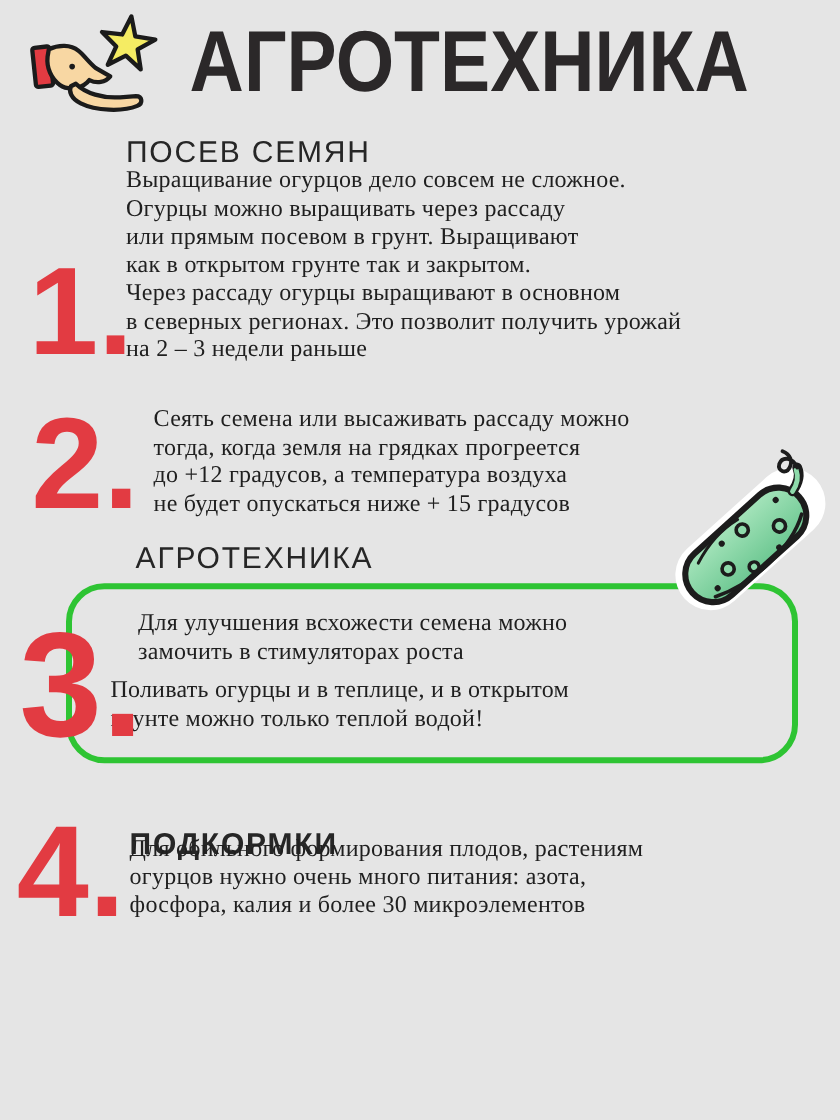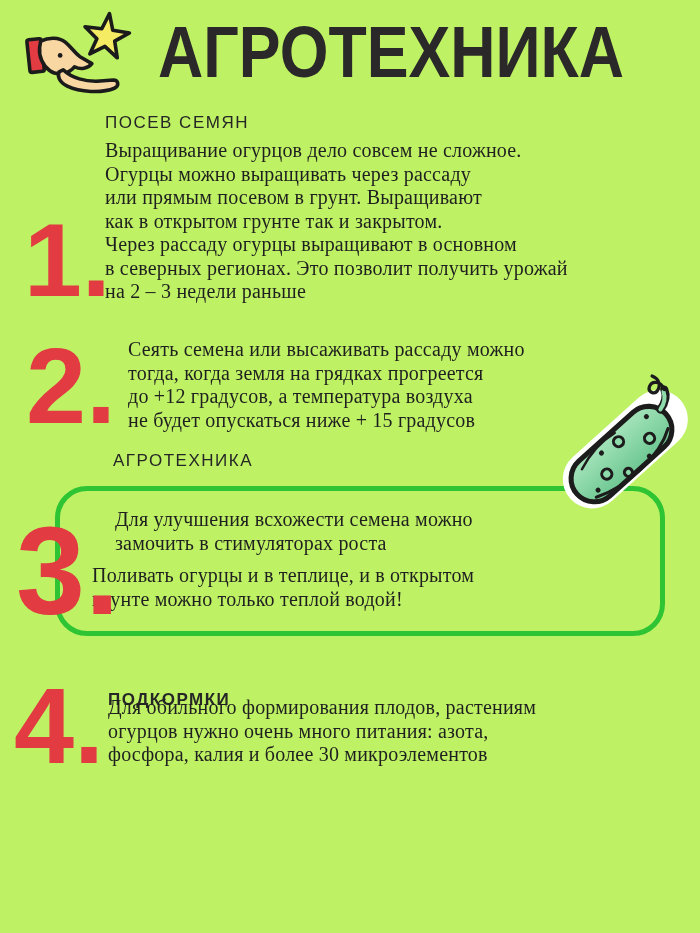--- a/index.html
+++ b/index.html
@@ -1,36 +1,36 @@
 <!DOCTYPE html>
 <html><head>
 <meta charset="utf-8">
 <style>
   html,body{margin:0;padding:0;background:#ffffff;}
   .poster{
-    position:relative;width:700px;height:933px;background:#bef264;overflow:hidden;
+    position:relative;width:700px;height:933px;background:#e5e5e5;overflow:hidden;
     font-family:"Liberation Sans",sans-serif;color:#1f1f1f;
   }
   .page-title{
     position:absolute;left:158px;top:16px;
     font-size:72px;font-weight:bold;color:#2b2829;line-height:1;
     transform:scaleX(.87);transform-origin:left top;white-space:nowrap;
     letter-spacing:0px;
   }
   .icon-wrap{position:absolute;left:12px;top:8px;width:128px;height:98px;}
   .sec-num{
     position:absolute;color:#e23b42;font-weight:bold;line-height:1;z-index:3;
     font-family:"Liberation Sans",sans-serif;
   }
   .n1{left:24px;top:208px;font-size:104px;}
   .n2{left:26px;top:332px;font-size:108px;}
   .n3{left:16px;top:509px;font-size:124px;}
   .n4{left:14px;top:672px;font-size:108px;}
   .sec-heading{
-    position:absolute;font-size:17px;letter-spacing:1.5px;color:#262626;
+    position:absolute;font-size:25px;letter-spacing:1.5px;color:#262626;
     white-space:nowrap;z-index:2;
   }
   .h1{left:105px;top:113px;}
   .h3{left:113px;top:451px;}
   .h4{left:108px;top:690px;font-weight:bold;}
   .sec-body{
     position:absolute;font-size:20px;line-height:23.5px;letter-spacing:.2px;
     white-space:pre-line;color:#1f1f1f;z-index:2;font-family:Liberation Serif, serif;
   }
   .b1{left:105px;top:139px;}

